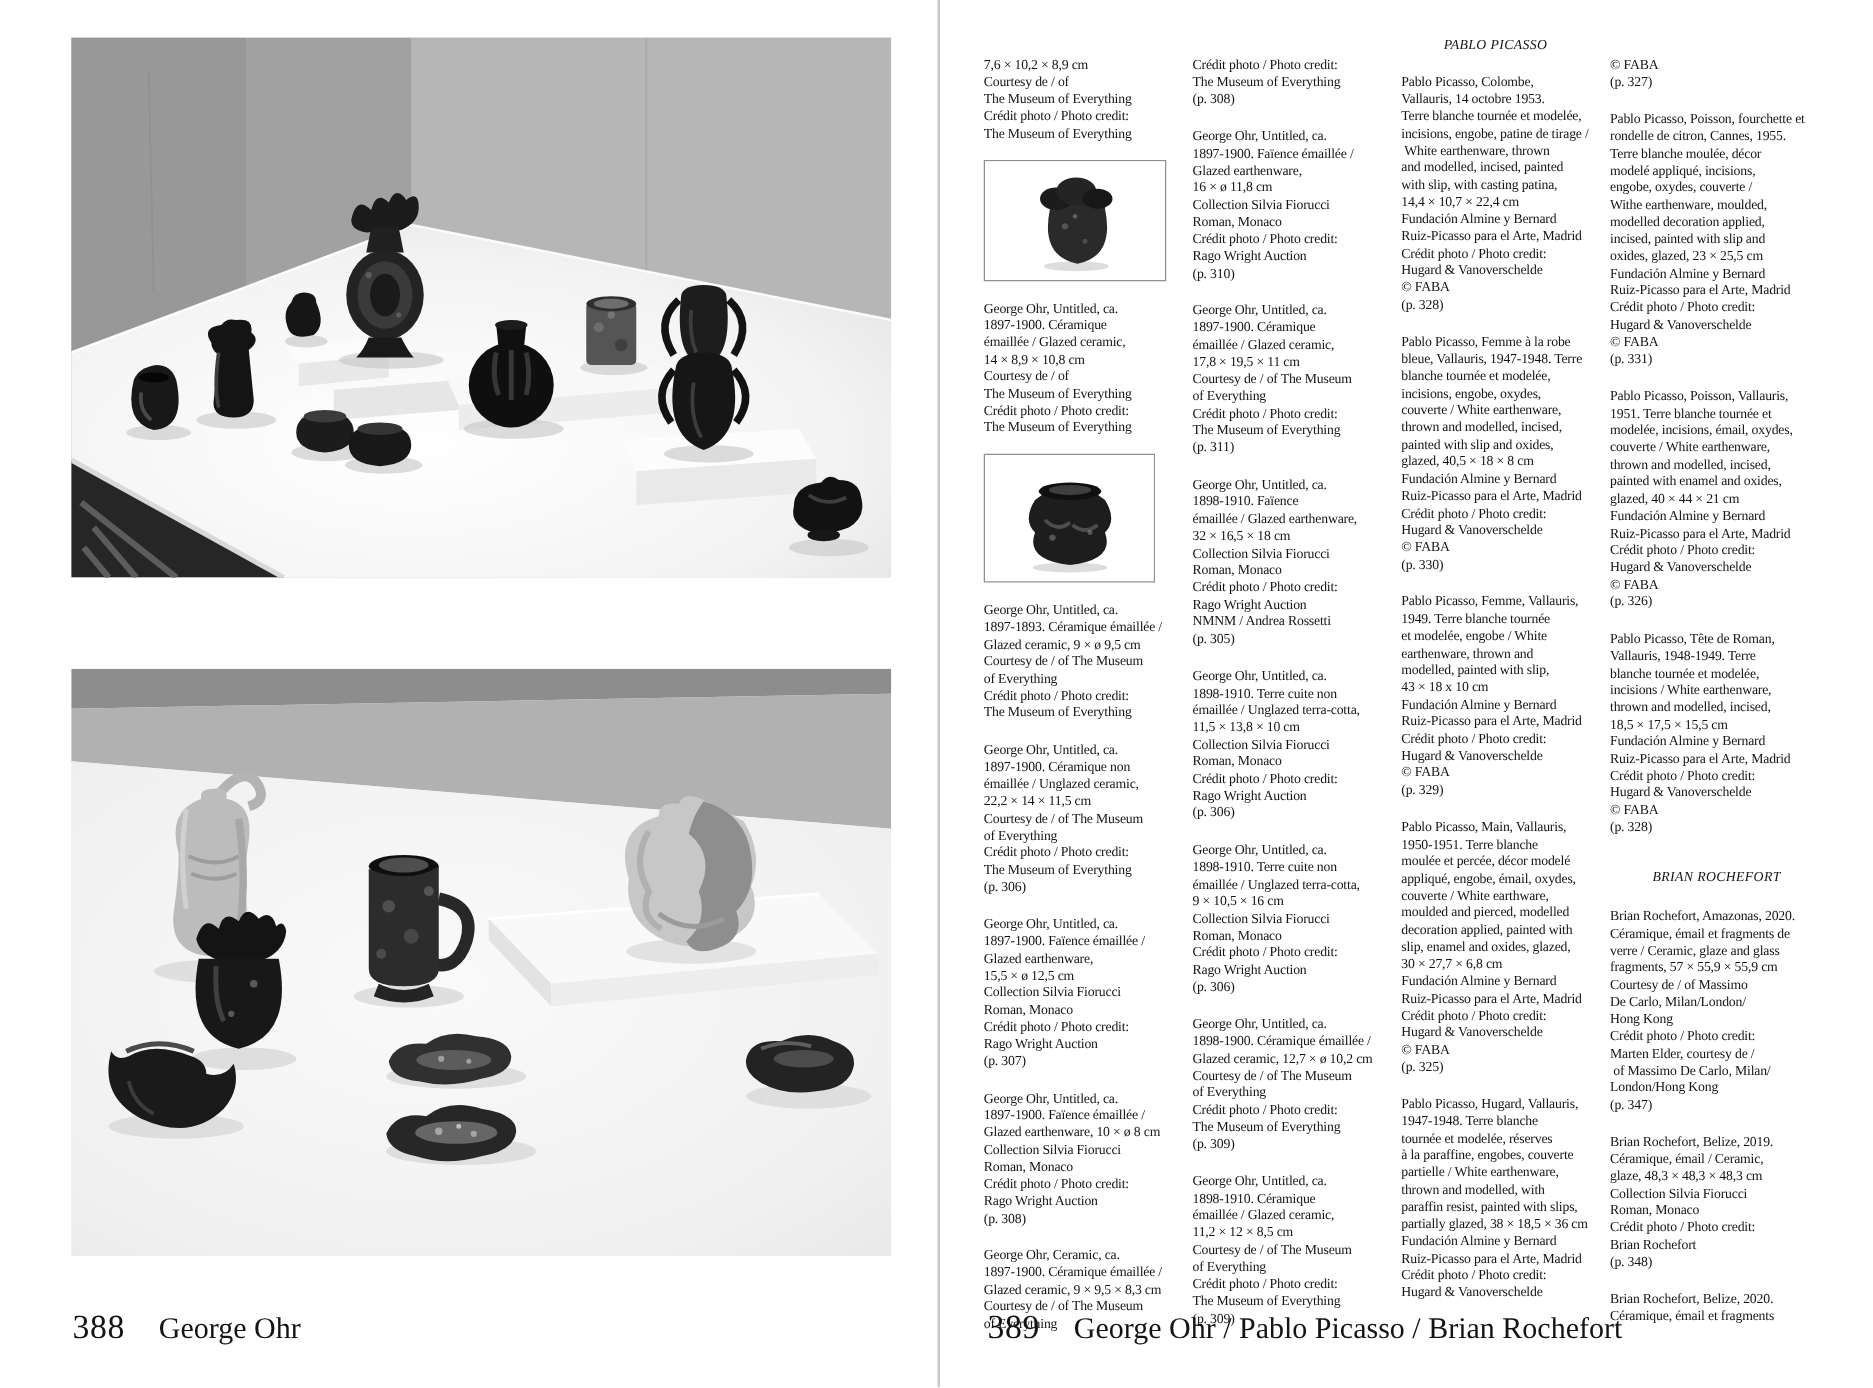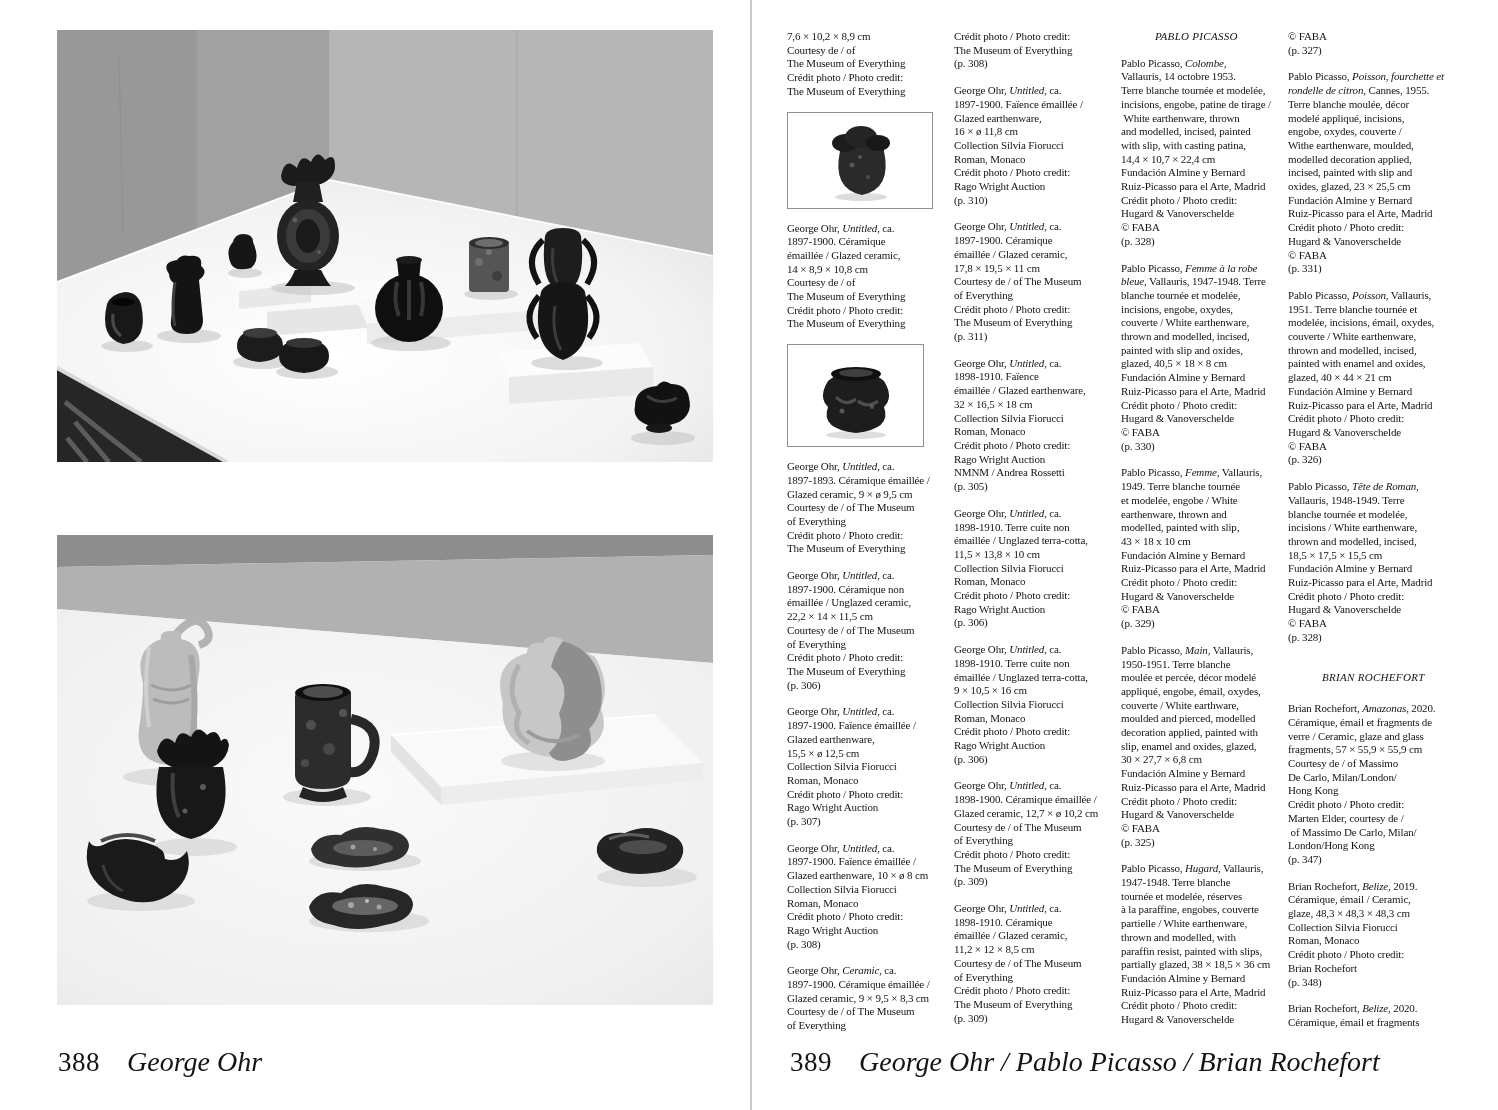--- a/index.html
+++ b/index.html
@@ -7,32 +7,32 @@
        font-family:"Liberation Serif", serif;color:#141414;}
   .page{position:absolute;top:0;height:1110px;}
   .page-left{left:0;width:658px;}
   .page-right{left:752px;width:746px;}
   .divider{position:absolute;left:750px;top:0;width:2px;height:1110px;background:#c9c9c9;}
   .photo{position:absolute;left:57px;margin:0;line-height:0;}
   .photo-1{top:30px;width:656px;height:432px;}
   .photo-2{top:535px;width:656px;height:470px;}
   .columns{position:absolute;left:35px;top:30px;display:flex;gap:11px;}
   .col{width:156px;font-size:11px;line-height:13.7px;letter-spacing:-0.15px;}
-  .caption{margin:0 0 13px 0;white-space:pre;}
-  .caption .it{font-style:italic;}
+  .caption{margin:16px 0 13px 0;white-space:pre;}
+  .caption .it{}
   .heading{font-style:italic;padding-left:34px;margin:0 0 13px 0;letter-spacing:0.3px;white-space:pre;}
   .heading.later{margin-top:26px;margin-bottom:18px;}
   .thumb{border:1px solid #8f8f8f;background:#fff;line-height:0;margin:12px 0 13px 0;}
   .thumb-a{width:144px;height:95px;}
   .thumb-b{width:135px;height:101px;}
   .folio{position:absolute;top:1046px;display:flex;align-items:baseline;gap:27px;}
   .folio-left{left:58px;}
   .folio-right{left:38px;}
   .pagenum{font-size:27px;letter-spacing:0.5px;}
-  .runtitle{font-style:italic;font-size:28px;}
+  .runtitle{font-size:24px;}
 </style>
 </head>
 <body>
 
 <div class="spread">
 
   <div class="page page-left">
 
     <figure class="photo photo-1">
       <svg viewBox="0 0 656 432" width="656" height="432">

